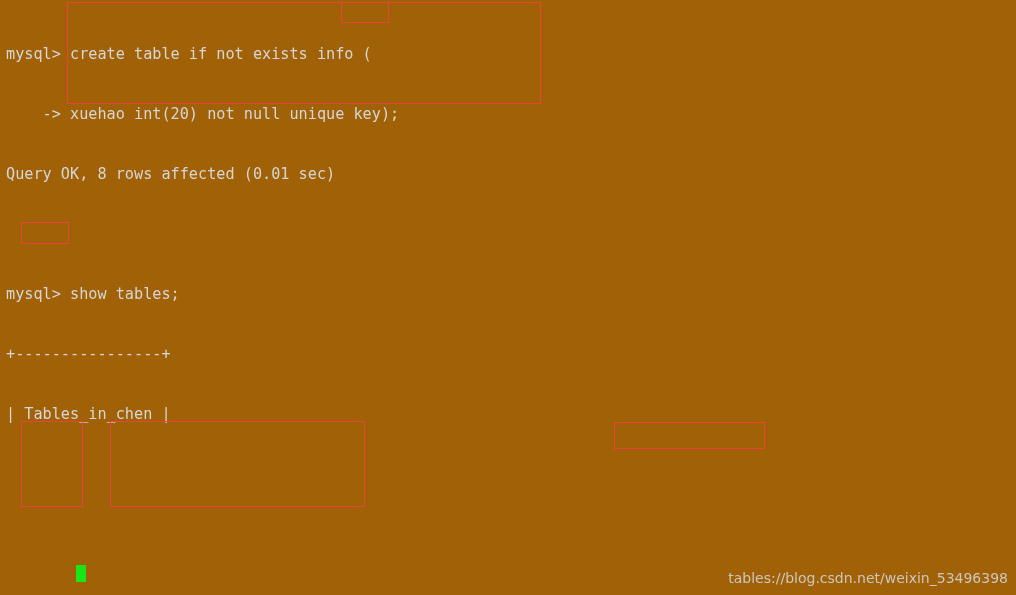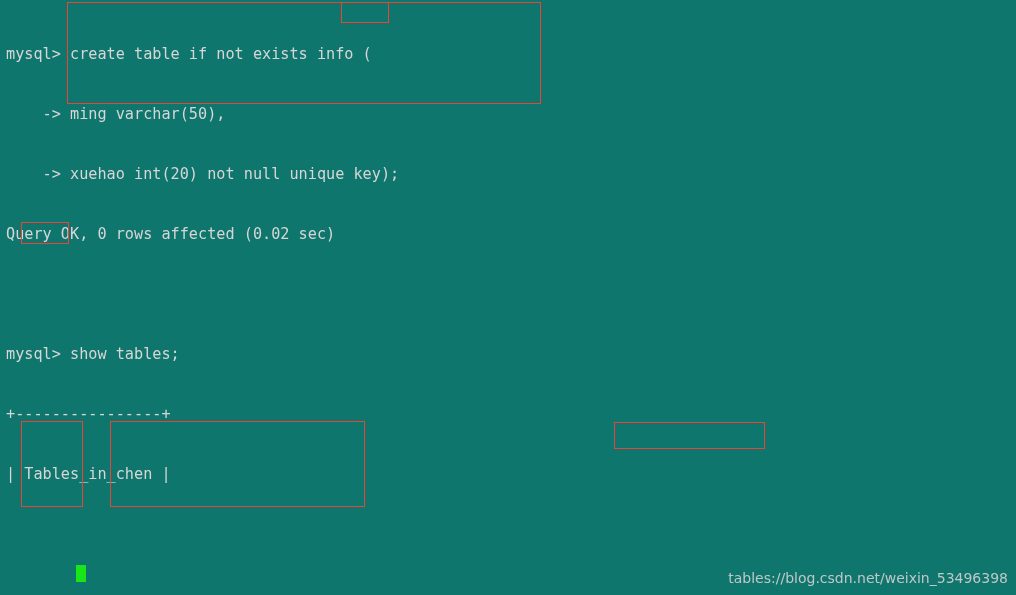--- a/index.html
+++ b/index.html
@@ -11,21 +11,21 @@
   body {
     width: 1016px;
     height: 595px;
     overflow: hidden;
     font-family: "DejaVu Sans Mono", "Liberation Mono", monospace;
   }
   #terminal {
     position: relative;
     width: 1016px;
     height: 595px;
-    background: #0f766e;
+    background: #a16207;
   }
   
   .screen {
     position: absolute;
     left: 0;
     top: 0;
     width: 1016px;
     height: 595px;
     padding: 4px 0 0 6px;
     box-sizing: border-box;
@@ -69,23 +69,22 @@
     white-space: nowrap;
   }
 </style>
 </head>
 <body>
 
 <div id="terminal">
 
   <div class="screen">
     <div class="line">mysql&gt; create table if not exists info (</div>
-    <div class="line">    -&gt; ming varchar(50),</div>
     <div class="line">    -&gt; xuehao int(20) not null unique key);</div>
-    <div class="line">Query OK, 0 rows affected (0.02 sec)</div>
+    <div class="line">Query OK, 8 rows affected (0.01 sec)</div>
     <div class="line"></div>
     <div class="line">mysql&gt; show tables;</div>
     <div class="line">+----------------+</div>
     <div class="line">| Tables_in_chen |</div>
     
     
     
     
     
     

